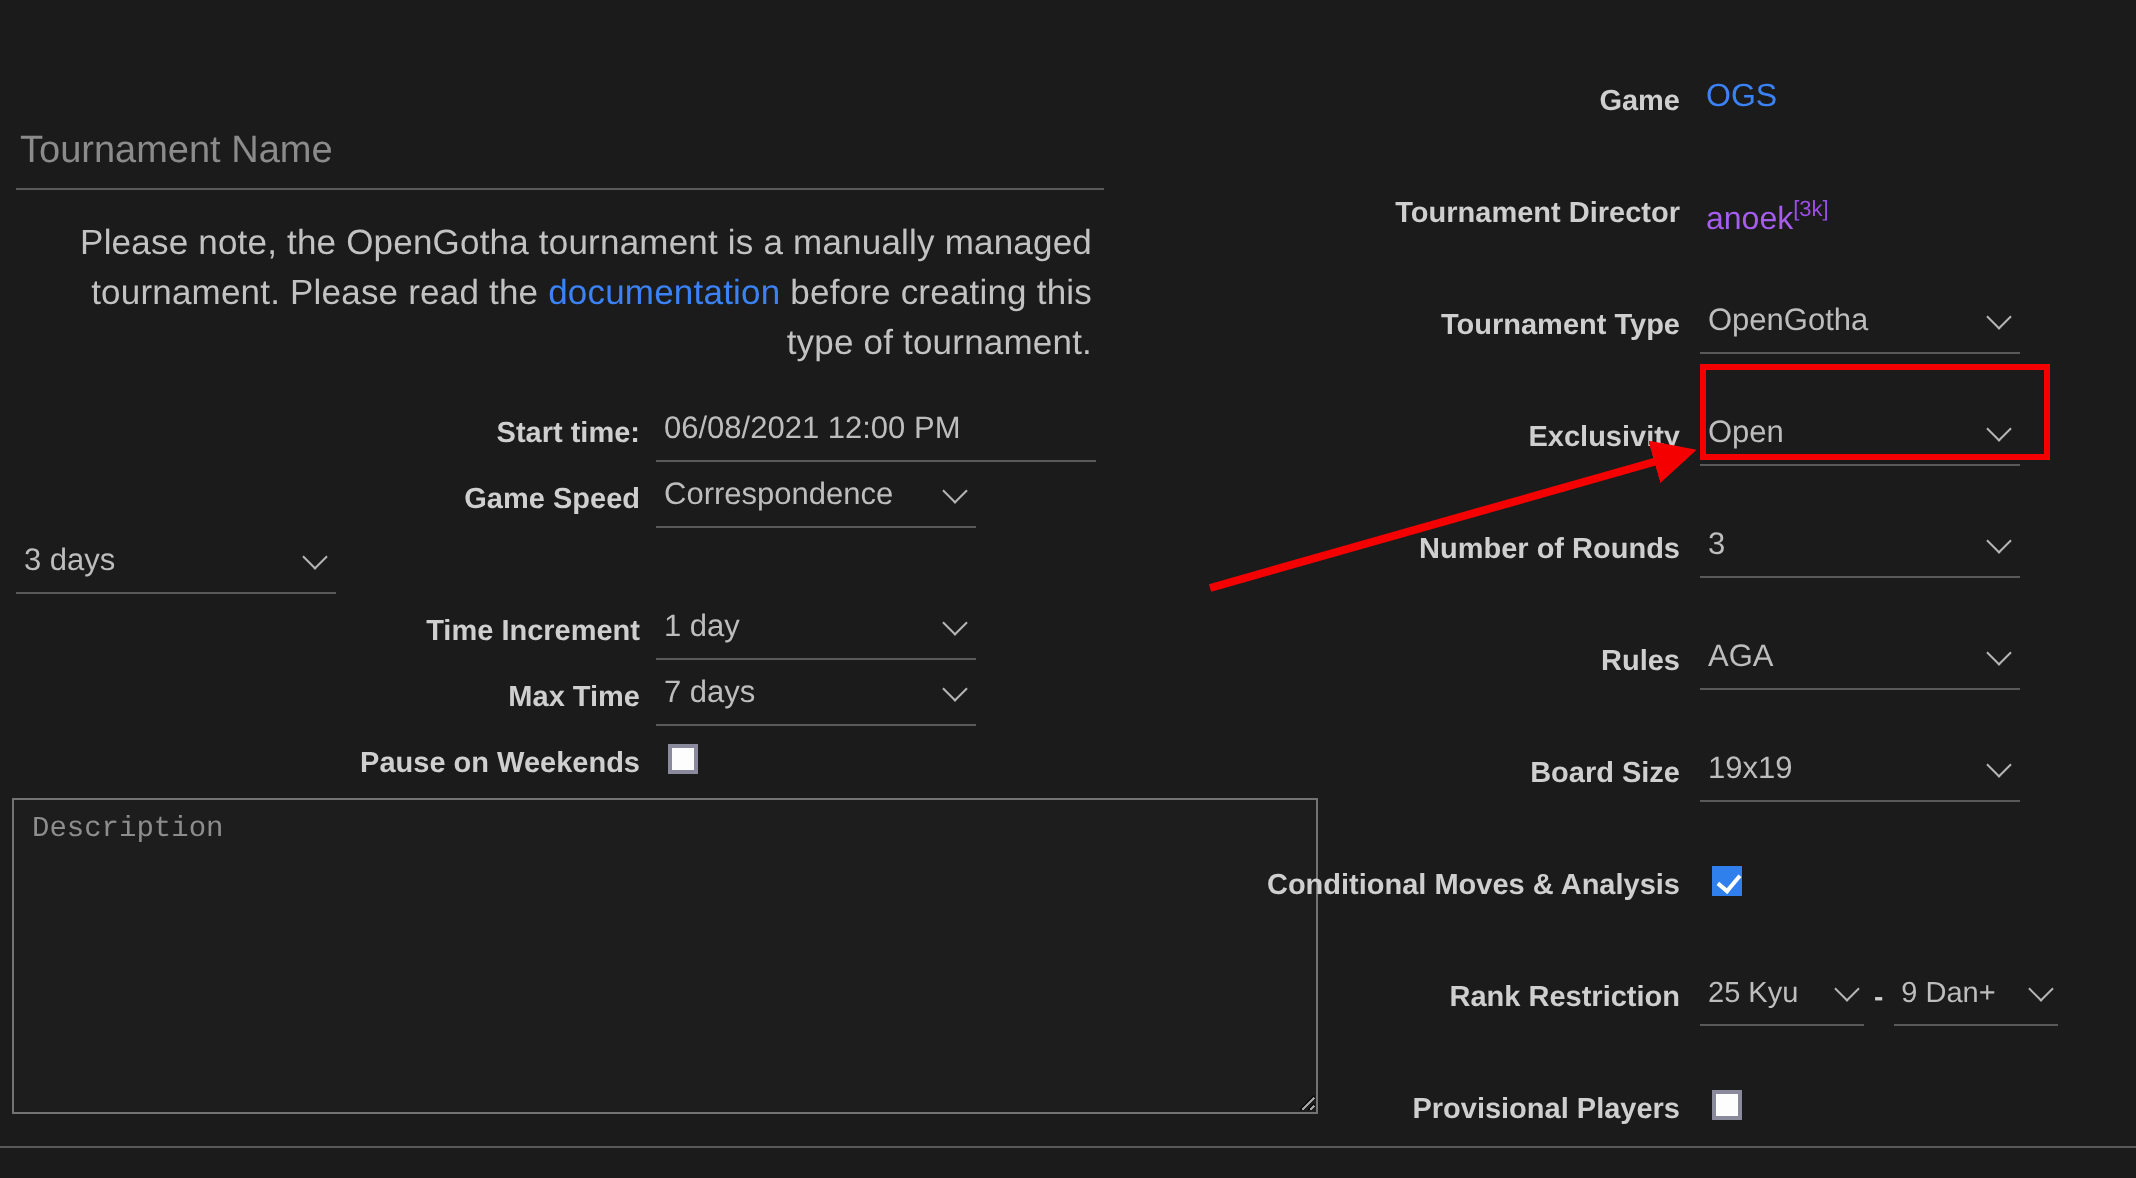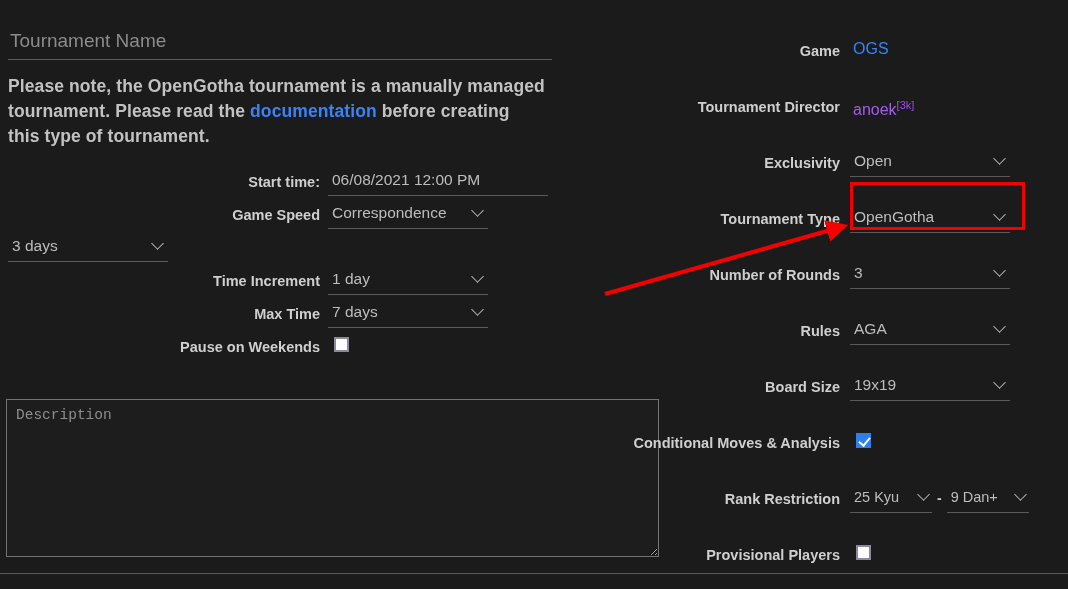--- a/index.html
+++ b/index.html
@@ -37,31 +37,33 @@
     background: transparent;
     border: none;
     border-bottom: 1px solid #5a5a5a;
     color: #c9c9c9;
     font-family: "Liberation Sans", sans-serif;
     font-size: 19px;
     font-weight: 400;
     padding: 0 2px 4px 2px;
     outline: none;
     display: block;
+    margin-top: 35px;
   }
   .name-input::placeholder { color: #8b8b8b; opacity: 1; }
 
   .note {
     margin: 14px 0 0 0;
     width: 538px;
     font-size: 17.5px;
     line-height: 25px;
-    font-weight: bold;
+    font-weight: normal;
     color: #c2c2c2;
     letter-spacing: 0.1px;
+    text-align: right;
   }
   .note a {
     color: #3b82f6;
     text-decoration: none;
   }
 
   
   .form-rows { margin-top: 20px; }
 
   .row {
@@ -311,34 +313,34 @@
     </div>
 
     <div class="row">
       <div class="lbl">Tournament Director</div>
       <div class="val">
         <a href="#" class="value-link purple"><span>anoek</span><span class="rank-sub">[3k]</span></a>
       </div>
     </div>
 
     <div class="row">
+      <div class="lbl">Tournament Type</div>
+      <div class="val">
+        <div class="uline-select">
+          <span class="sel-text">OpenGotha</span>
+          <span class="chev"></span>
+        </div>
+      </div>
+    </div>
+
+    <div class="row">
       <div class="lbl">Exclusivity</div>
       <div class="val">
         <div class="uline-select">
           <span class="sel-text">Open</span>
-          <span class="chev"></span>
-        </div>
-      </div>
-    </div>
-
-    <div class="row">
-      <div class="lbl">Tournament Type</div>
-      <div class="val">
-        <div class="uline-select">
-          <span class="sel-text">OpenGotha</span>
           <span class="chev"></span>
         </div>
       </div>
     </div>
 
     <div class="row">
       <div class="lbl">Number of Rounds</div>
       <div class="val">
         <div class="uline-select">
           <span class="sel-text">3</span>

